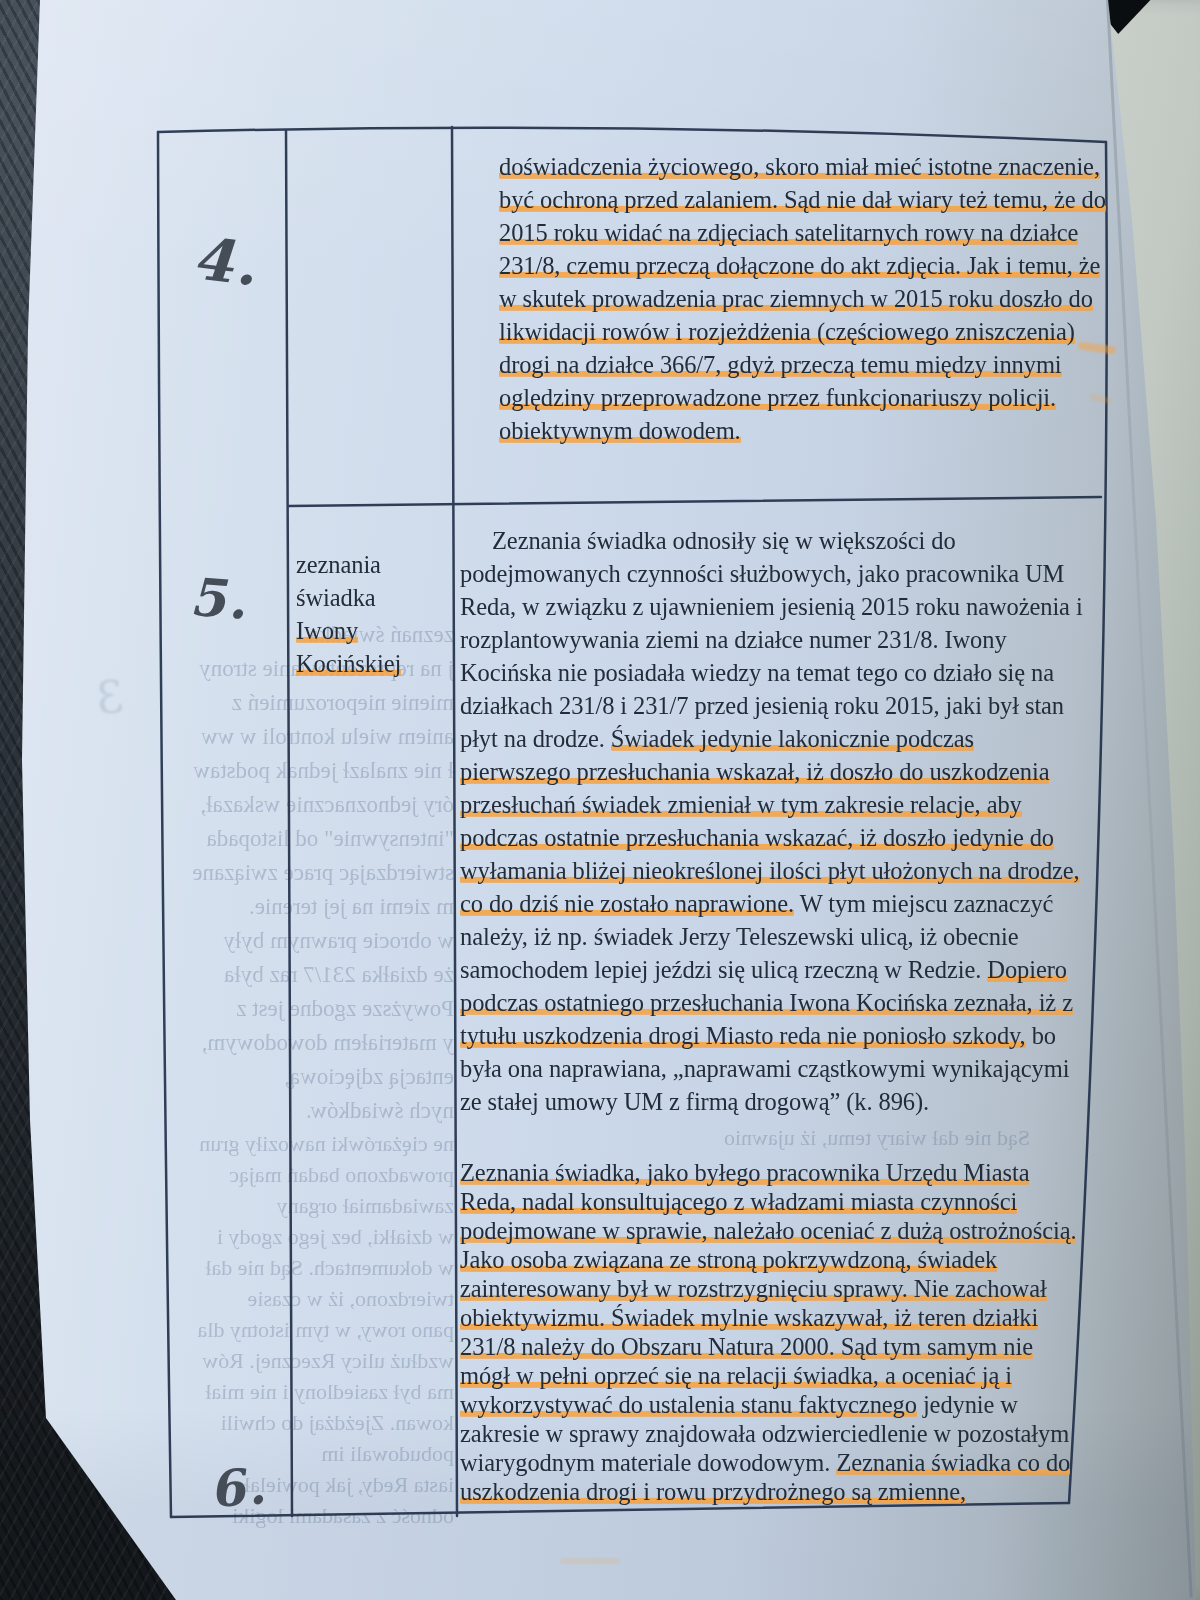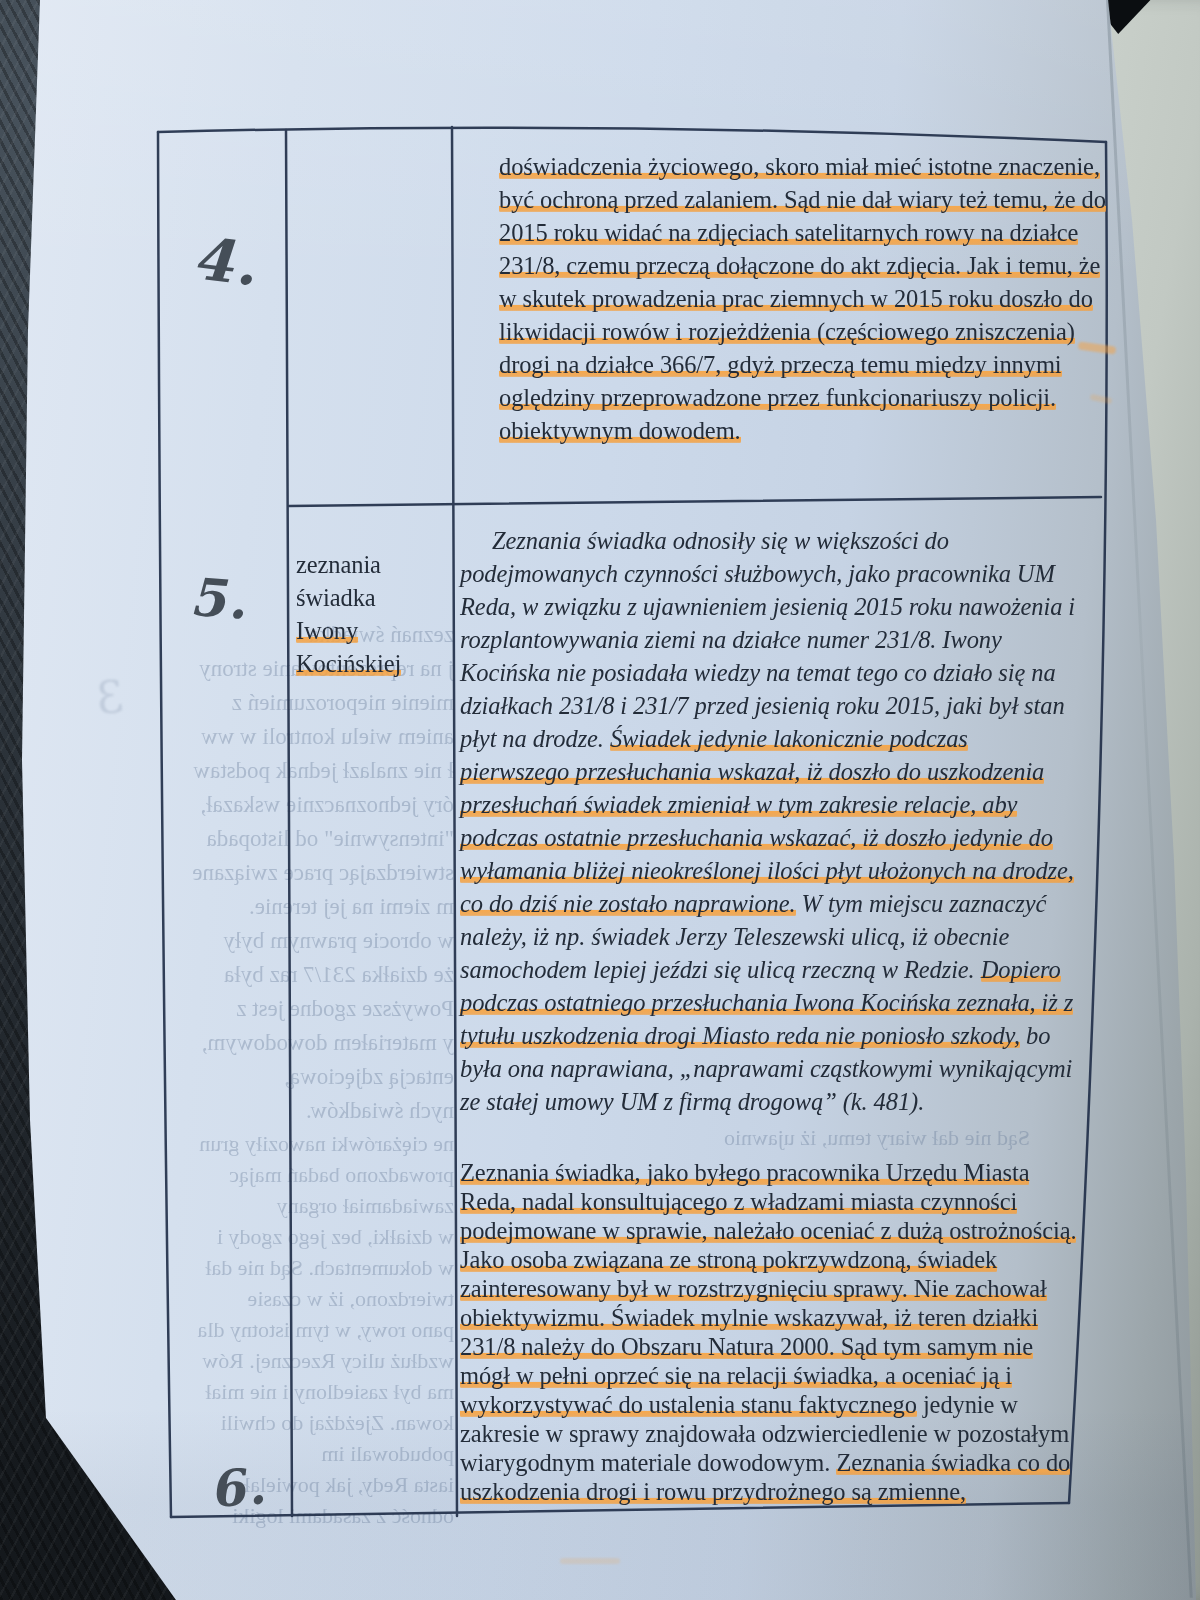--- a/index.html
+++ b/index.html
@@ -114,39 +114,39 @@
     <div class="tl"><span class="hl">obiektywnym dowodem.</span></div>
   </div>
 
 <div class="block evidence" style="left:296px;top:548px;width:152px;">
     <div class="tl">zeznania</div>
     <div class="tl">świadka</div>
     <div class="tl"><span class="hl">Iwony</span></div>
     <div class="tl"><span class="hl">Kocińskiej</span></div>
   </div>
 
-<div class="block" style="left:460px;top:524px;width:612px;font-style:italic;">
+<div class="block" style="left:460px;top:524px;width:612px;">
     <div class="tl indent">Zeznania świadka odnosiły się w większości do</div>
     <div class="tl">podejmowanych czynności służbowych, jako pracownika UM</div>
     <div class="tl">Reda, w związku z ujawnieniem jesienią 2015 roku nawożenia i</div>
     <div class="tl">rozplantowywania ziemi na działce numer 231/8. Iwony</div>
     <div class="tl">Kocińska nie posiadała wiedzy na temat tego co działo się na</div>
     <div class="tl">działkach 231/8 i 231/7 przed jesienią roku 2015, jaki był stan</div>
     <div class="tl">płyt na drodze. <span class="hl">Świadek jedynie lakonicznie podczas</span></div>
     <div class="tl"><span class="hl">pierwszego przesłuchania wskazał, iż doszło do uszkodzenia</span></div>
     <div class="tl"><span class="hl">przesłuchań świadek zmieniał w tym zakresie relacje, aby</span></div>
     <div class="tl"><span class="hl">podczas ostatnie przesłuchania wskazać, iż doszło jedynie do</span></div>
     <div class="tl"><span class="hl">wyłamania bliżej nieokreślonej ilości płyt ułożonych na drodze,</span></div>
     <div class="tl"><span class="hl">co do dziś nie zostało naprawione.</span> W tym miejscu zaznaczyć</div>
     <div class="tl">należy, iż np. świadek Jerzy Teleszewski ulicą, iż obecnie</div>
     <div class="tl">samochodem lepiej jeździ się ulicą rzeczną w Redzie. <span class="hl">Dopiero</span></div>
     <div class="tl"><span class="hl">podczas ostatniego przesłuchania Iwona Kocińska zeznała, iż z</span></div>
     <div class="tl"><span class="hl">tytułu uszkodzenia drogi Miasto reda nie poniosło szkody,</span> bo</div>
     <div class="tl">była ona naprawiana, „naprawami cząstkowymi wynikającymi</div>
-    <div class="tl">ze stałej umowy UM z firmą drogową” (k. 481).</div>
+    <div class="tl">ze stałej umowy UM z firmą drogową” (k. 896).</div>
   </div>
 <div class="block p2" style="left:460px;top:1158px;width:612px;">
     <div class="tl"><span class="hl">Zeznania świadka, jako byłego pracownika Urzędu Miasta</span></div>
     <div class="tl"><span class="hl">Reda, nadal konsultującego z władzami miasta czynności</span></div>
     <div class="tl"><span class="hl">podejmowane w sprawie, należało oceniać z dużą ostrożnością.</span></div>
     <div class="tl"><span class="hl">Jako osoba związana ze stroną pokrzywdzoną, świadek</span></div>
     <div class="tl"><span class="hl">zainteresowany był w rozstrzygnięciu sprawy. Nie zachował</span></div>
     <div class="tl"><span class="hl">obiektywizmu. Świadek mylnie wskazywał, iż teren działki</span></div>
     <div class="tl"><span class="hl">231/8 należy do Obszaru Natura 2000. Sąd tym samym nie</span></div>
     <div class="tl"><span class="hl">mógł w pełni oprzeć się na relacji świadka, a oceniać ją i</span></div>

